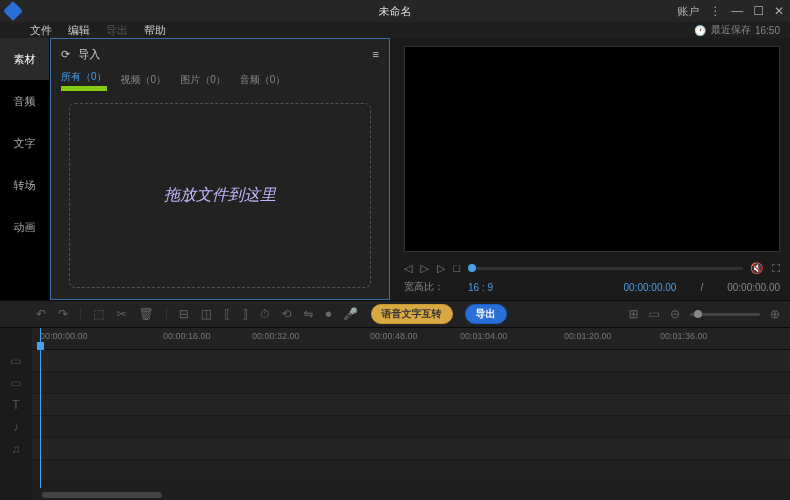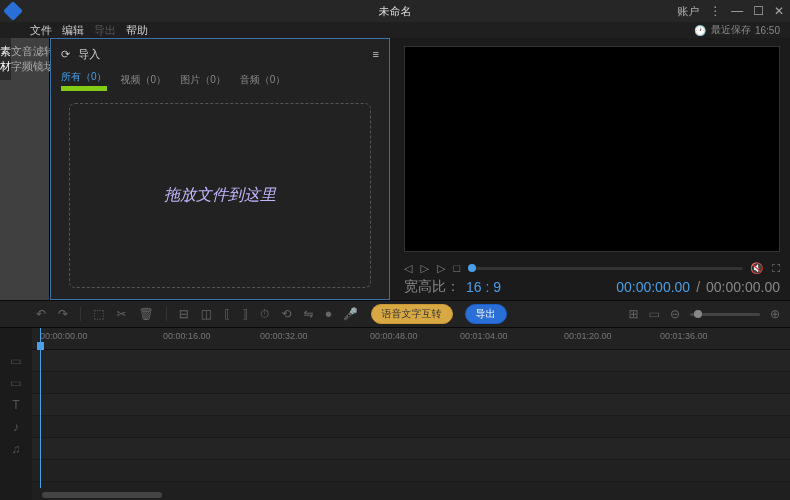--- a/index.html
+++ b/index.html
@@ -1,48 +1,48 @@
 <!DOCTYPE html>
 <html><head>
 <meta charset="utf-8">
 <style>
 * { margin: 0; padding: 0; box-sizing: border-box; font-family: "Microsoft YaHei", Arial, sans-serif; }
 body { width: 790px; height: 500px; background: #1b1b1b; color: #aaa; font-size: 11px; overflow: hidden; position: relative; }
 .title-bar { height: 22px; background: #262626; display: flex; align-items: center; padding: 0 6px; }
 .title-bar .logo { width: 14px; height: 14px; background: #2a6fd8; transform: rotate(45deg); border-radius: 2px; margin-right: 10px; }
-.title-bar .menu-items { display: flex; gap: 10px; color: #ccc; margin-top: 38px; }
+.title-bar .menu-items { display: flex; gap: 16px; color: #ccc; margin-top: 38px; }
 .title-bar .menu-items span { cursor: pointer; }
 .title-bar .title { position: absolute; left: 50%; transform: translateX(-50%); color: #ddd; }
 .title-bar .right { margin-left: auto; display: flex; gap: 10px; align-items: center; color: #aaa; }
 .title-bar .win-btn { cursor: pointer; font-size: 12px; }
 .save-bar { height: 16px; background: #1f1f1f; text-align: right; padding-right: 10px; font-size: 10px; color: #888; display: flex; justify-content: flex-end; align-items: center; gap: 4px; }
 .main-row { display: flex; height: 262px; }
-.sidebar { width: 50px; background: #404040; border-right: 1px solid #0a0a0a; display: flex; flex-direction: row; }
+.sidebar { width: 50px; background: #000000; border-right: 1px solid #0a0a0a; display: flex; flex-direction: column; }
 .sidebar .tab { height: 42px; display: flex; align-items: center; justify-content: center; color: #aaa; cursor: pointer; font-size: 11px; }
 .sidebar .tab.active { background: #2a2a2a; color: #fff; }
 .media-panel { width: 340px; background: #222; border: 1px solid #3a6fa8; position: relative; }
 .media-header { height: 30px; display: flex; align-items: center; padding: 0 10px; gap: 8px; color: #ccc; }
 .media-header .hamburger { margin-left: auto; cursor: pointer; }
 .media-tabs { height: 22px; display: flex; align-items: center; padding: 0 10px; gap: 14px; font-size: 10px; color: #888; }
 .media-tabs .tab { cursor: pointer; }
 .media-tabs .tab.active { color: #4a9fe8; border-bottom: 5px solid #84cc16; padding-bottom: 2px; }
 .drop-zone { margin: 12px 18px; height: 185px; border: 1px dashed #555; border-radius: 6px; display: flex; align-items: center; justify-content: center; color: #c4b5fd; font-size: 16px; font-style: italic; font-weight: 500; }
 .preview-panel { flex: 1; background: #1b1b1b; padding: 8px 10px 4px 14px; display: flex; flex-direction: column; }
 .preview-video { flex: 1; background: #000; border: 1px solid #333; }
 .preview-controls { height: 20px; display: flex; align-items: center; gap: 8px; margin-top: 6px; color: #888; }
 .preview-controls .slider-track { flex: 1; height: 3px; background: #333; border-radius: 2px; position: relative; }
 .preview-controls .slider-dot { width: 8px; height: 8px; background: #4a9fe8; border-radius: 50%; position: absolute; left: 0; top: -3px; }
-.preview-info { height: 18px; display: flex; align-items: center; gap: 6px; font-size: 14px; color: #888; }
+.preview-info { height: 18px; display: flex; align-items: center; gap: 24px; font-size: 10px; color: #888; }
 .preview-info .ratio { color: #4a9fe8; }
 .preview-info .spacer { flex: 1; }
 .preview-info .time-cur { color: #4a9fe8; }
 .toolbar { height: 28px; background: #222; border-top: 1px solid #0a0a0a; border-bottom: 1px solid #0a0a0a; display: flex; align-items: center; padding: 0 10px 0 36px; gap: 12px; }
 .toolbar .tb-icon { color: #666; cursor: pointer; font-size: 12px; }
 .toolbar .tb-sep { width: 1px; height: 14px; background: #333; }
-.toolbar .btn-pill { padding: 2px 10px; border-radius: 10px; font-size: 10px; cursor: pointer; color: #fff; }
+.toolbar .btn-pill { padding: 2px 10px; border-radius: 10px; font-size: 10px; cursor: pointer; color: #fff; font-weight: bold; }
 .toolbar .btn-yellow { background: #d8a842; border: 1px solid #c89832; color: #333; }
 .toolbar .btn-blue { background: #2a6fd8; border: 1px solid #1a5fc8; }
 .toolbar .right-tools { margin-left: auto; display: flex; align-items: center; gap: 10px; }
 .toolbar .zoom-track { width: 70px; height: 3px; background: #444; border-radius: 2px; position: relative; }
 .toolbar .zoom-dot { width: 8px; height: 8px; background: #888; border-radius: 50%; position: absolute; left: 4px; top: -3px; }
 .timeline { height: 172px; background: #1f1f1f; display: flex; }
 .tl-left { width: 32px; background: #1b1b1b; display: flex; flex-direction: column; padding-top: 22px; }
 .tl-left .track-icon { height: 22px; display: flex; align-items: center; justify-content: center; color: #555; font-size: 12px; cursor: pointer; }
 .tl-body { flex: 1; position: relative; overflow: hidden; }
 .tl-ruler { height: 22px; background: #222; display: flex; position: relative; border-bottom: 1px solid #111; }
@@ -78,23 +78,22 @@
 <div class="save-bar">
   <span>🕐</span>
   <span>最近保存</span>
   <span>16:50</span>
 </div>
 
 <div class="main-row">
 
   <div class="sidebar">
     <div class="tab active">素材</div>
+    <div class="tab">音频</div>
     <div class="tab">文字</div>
-    <div class="tab">音频</div>
-    <div class="tab">滤镜</div>
     <div class="tab">转场</div>
     <div class="tab">动画</div>
   </div>
 
   <div class="media-panel">
     <div class="media-header">
       <span>⟳</span>
       <span>导入</span>
       <span class="hamburger">≡</span>
     </div>
@@ -168,21 +167,21 @@
     <div class="track-icon">▭</div>
     <div class="track-icon">▭</div>
     <div class="track-icon">T</div>
     <div class="track-icon">♪</div>
     <div class="track-icon">♫</div>
   </div>
   <div class="tl-body">
     <div class="tl-ruler">
       <span class="tl-tick" style="left:8px">00:00:00.00</span>
       <span class="tl-tick" style="left:131px">00:00:16.00</span>
-      <span class="tl-tick" style="left:228px">00:00:32.00</span>
+      <span class="tl-tick" style="left:220px">00:00:32.00</span>
       <span class="tl-tick" style="left:338px">00:00:48.00</span>
       <span class="tl-tick" style="left:428px">00:01:04.00</span>
       <span class="tl-tick" style="left:532px">00:01:20.00</span>
       <span class="tl-tick" style="left:628px">00:01:36.00</span>
     </div>
     <div class="tl-playhead"></div>
     <div class="tl-tracks">
       <div class="tl-track"></div>
       <div class="tl-track"></div>
       <div class="tl-track"></div>

